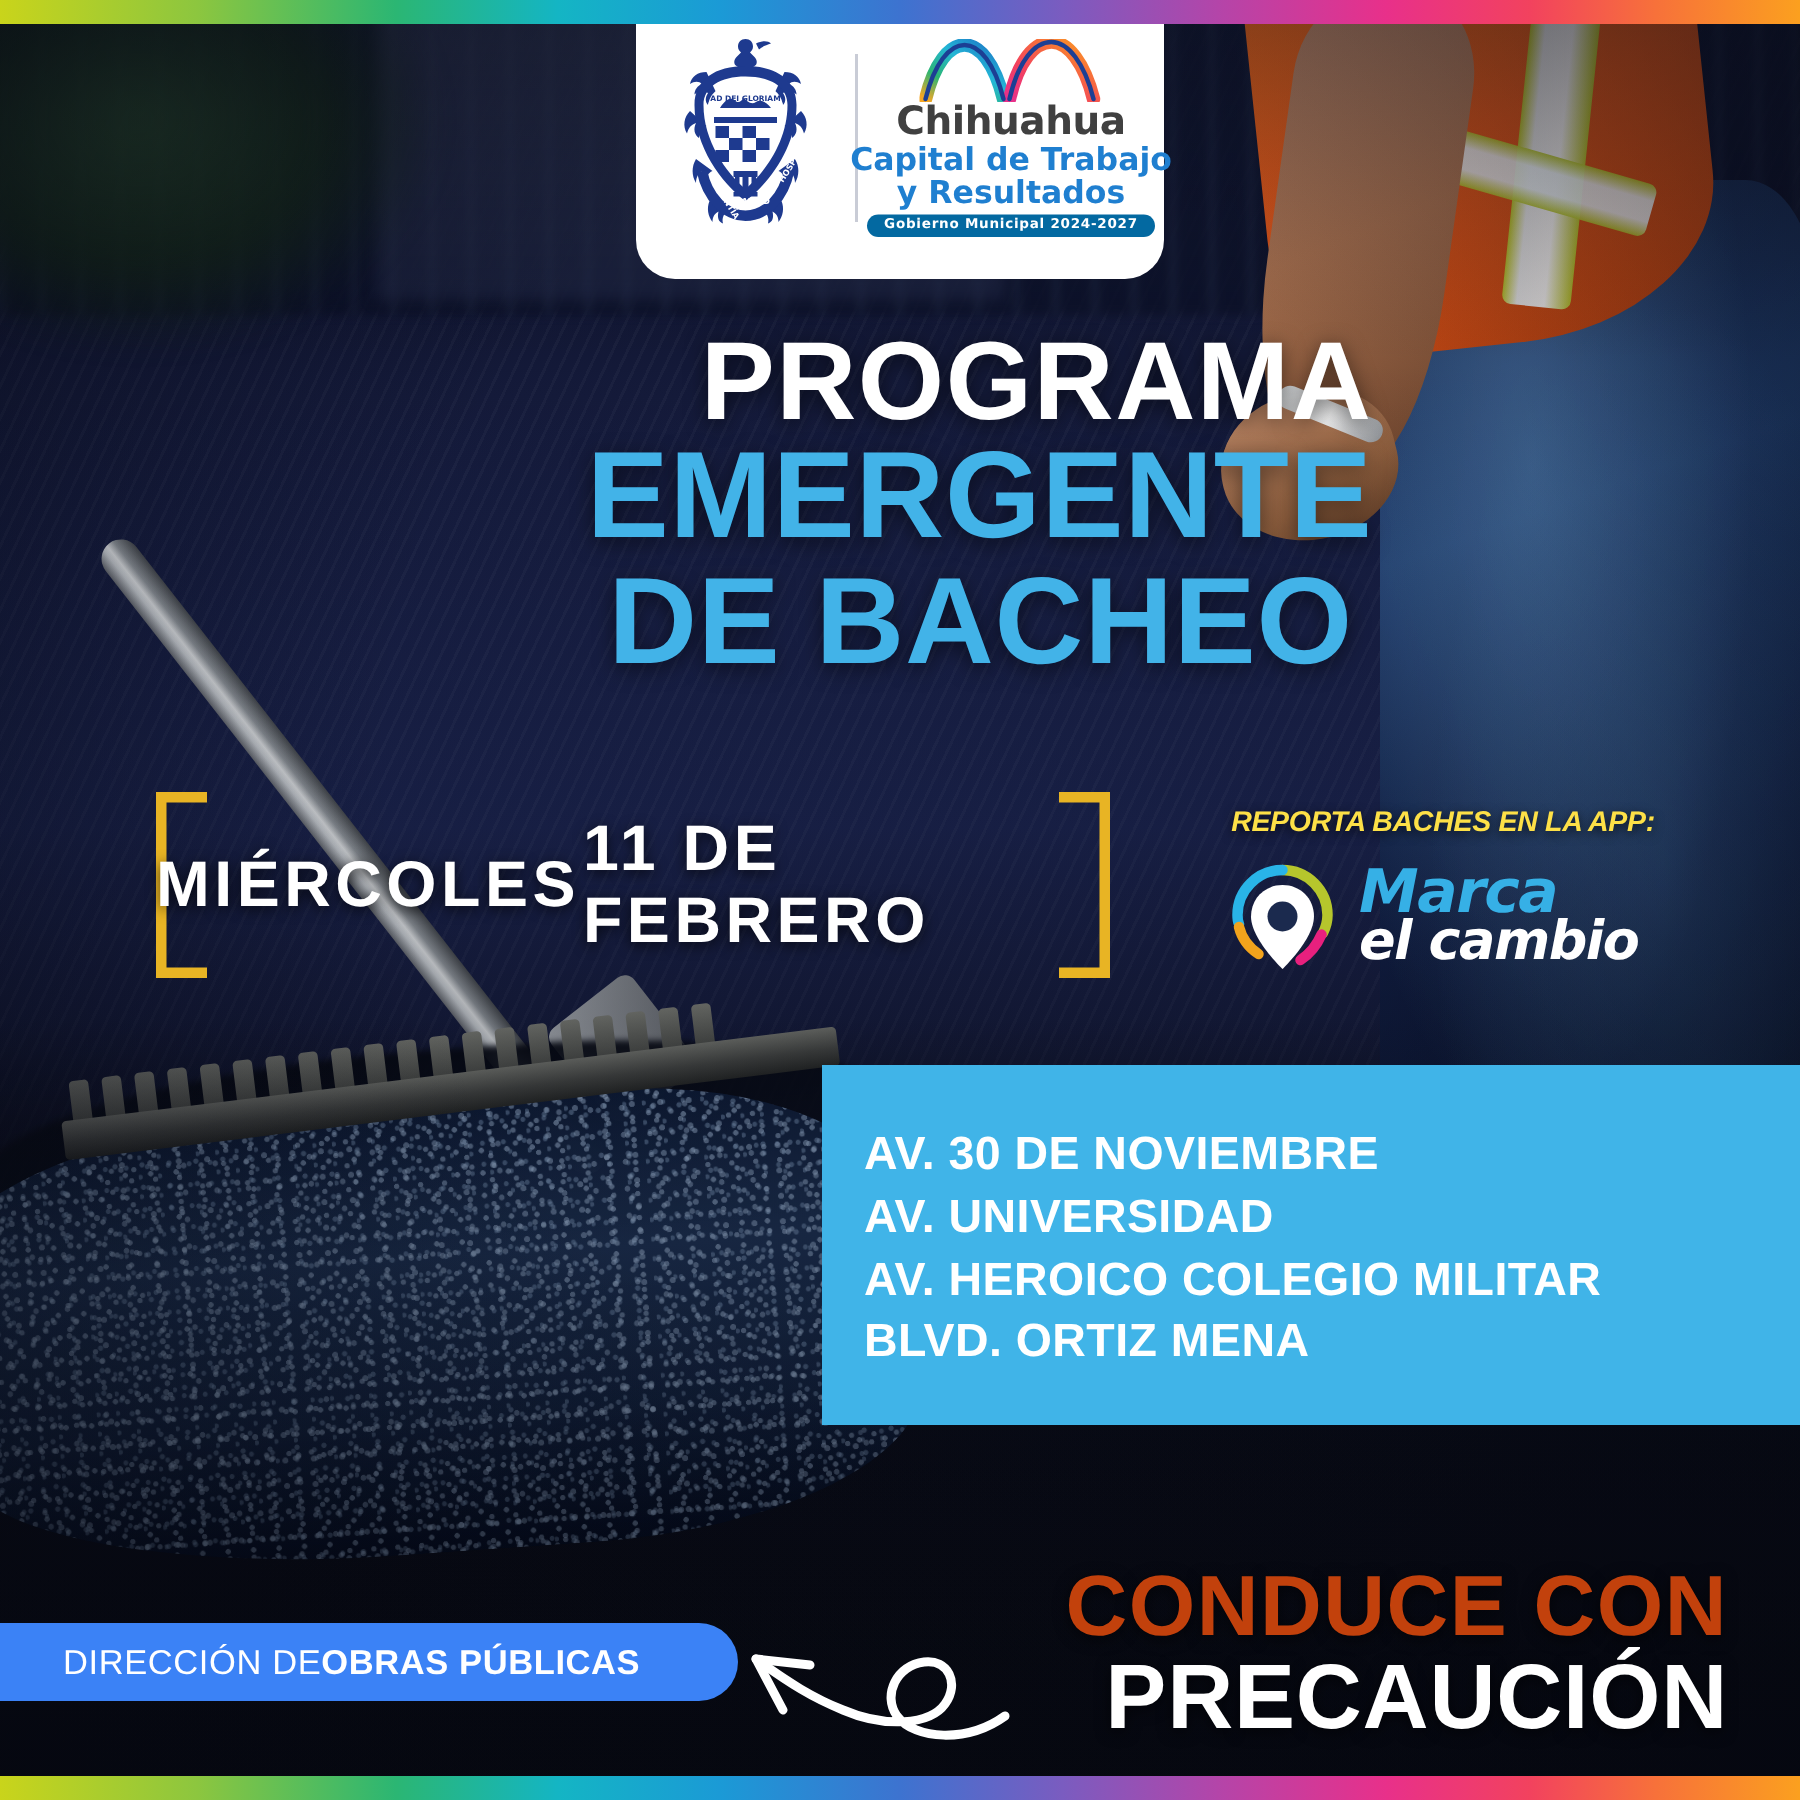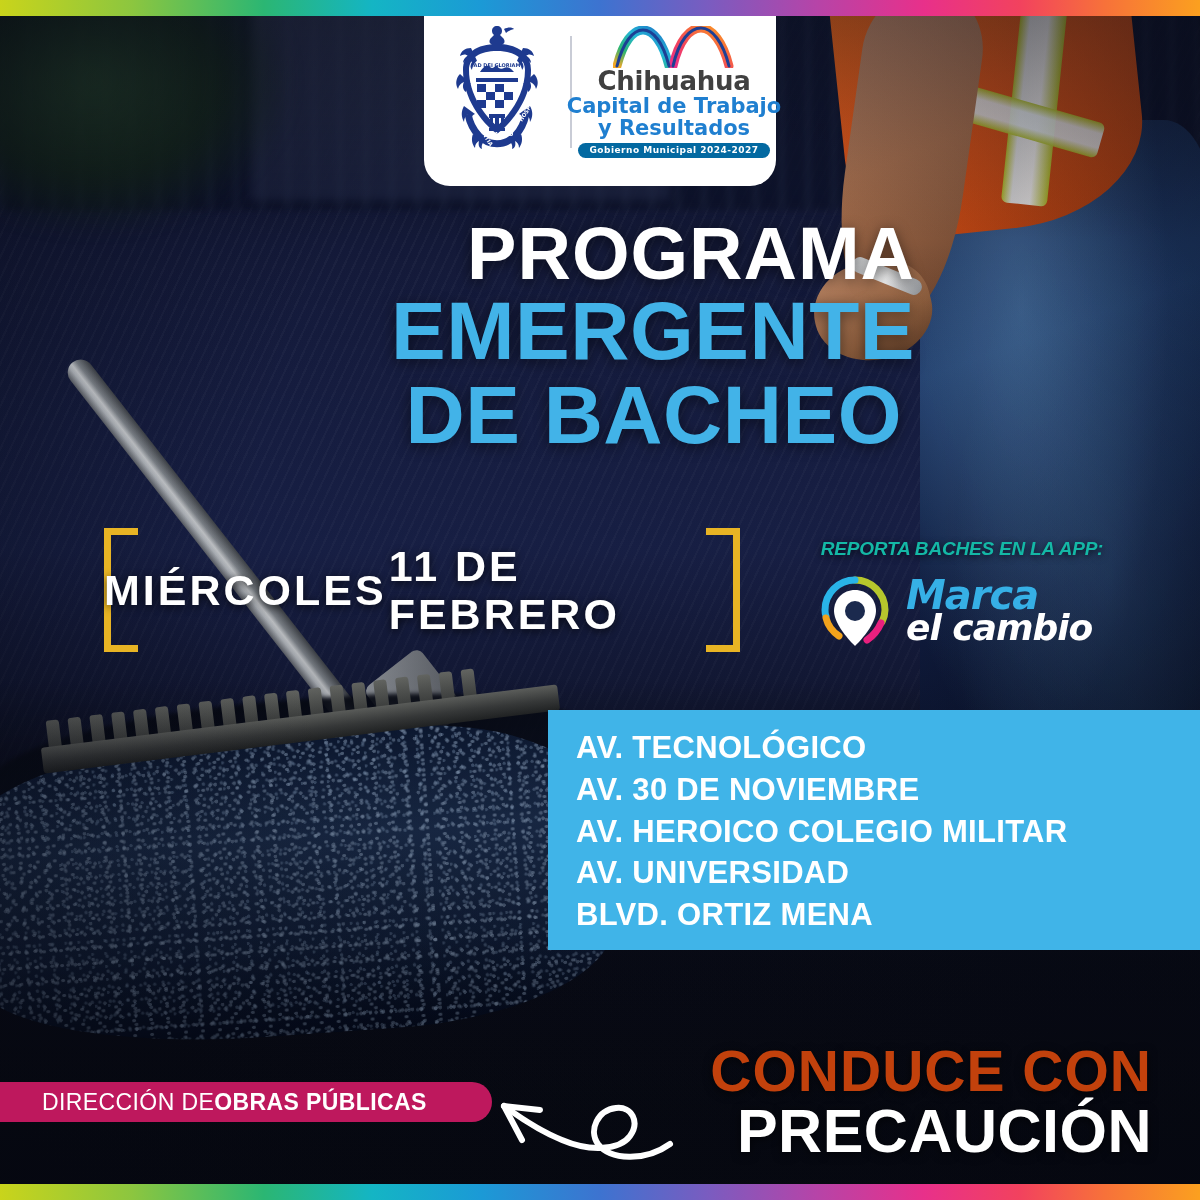--- a/index.html
+++ b/index.html
@@ -223,21 +223,21 @@
     align-items:center; justify-content:center; gap:2px;
   }
   .date-line {
     font-size:43px; font-weight:bold; color:#ffffff; letter-spacing:3px;
     line-height:1.12; text-shadow:0 2px 9px rgba(0,0,0,.7);
   }
 
   
   .app-block { position:absolute; left:812px; top:538px; z-index:7; width:300px; }
   .app-label {
-    font-size:19px; font-weight:bold; font-style:italic; color:#14b8a6;
+    font-size:19px; font-weight:bold; font-style:italic; color:#fde047;
     letter-spacing:-.2px; text-align:center; text-shadow:0 2px 7px rgba(0,0,0,.7);
     white-space:nowrap;
   }
   .app-lockup { display:flex; align-items:center; gap:8px; margin-top:10px; }
   .pin-logo { width:86px; height:82px; flex:0 0 auto; }
   .marca-word {
     display:flex; flex-direction:column; line-height:.84; font-style:italic;
     font-family:"DejaVu Sans", sans-serif;
   }
   .marca { font-size:40px; font-weight:bold; color:#36b0e6; letter-spacing:-1px; }
@@ -260,22 +260,22 @@
     font-size:57px; font-weight:bold; color:#c2410c; letter-spacing:1px;
     line-height:1.0; text-shadow:0 2px 10px rgba(0,0,0,.6);
   }
   .caution-2 {
     font-size:61px; font-weight:bold; color:#ffffff; letter-spacing:.5px;
     line-height:1.02; text-shadow:0 2px 10px rgba(0,0,0,.6);
   }
 
   
   .dept-pill {
-    position:absolute; left:0; top:1082px; width:492px; height:40px; z-index:7;
-    background:#be185d; border-radius:0 26px 26px 0;
+    position:absolute; left:0; top:1082px; width:492px; height:52px; z-index:7;
+    background:#3b82f6; border-radius:0 26px 26px 0;
     display:flex; align-items:center; padding-left:42px;
   }
   .dept-light { font-size:23px; font-weight:300; color:#ffffff; letter-spacing:.4px; }
   .dept-bold  { font-size:23px; font-weight:bold; color:#ffffff; letter-spacing:.4px; }
 
   .arrow-svg { position:absolute; left:470px; top:1066px; width:210px; height:110px; z-index:7; }
 </style>
 </head>
 <body>
 
@@ -430,24 +430,23 @@
         <circle cx="43" cy="41" r="10" fill="#1b2a4e"></circle>
       </svg>
       <div class="marca-word">
         <span class="marca">Marca</span>
         <span class="elcambio">el cambio</span>
       </div>
     </div>
   </div>
 
   <div class="streets">
-    <div class="street">AV. TECNOLÓGICO</div>
     <div class="street">AV. 30 DE NOVIEMBRE</div>
+    <div class="street">AV. UNIVERSIDAD</div>
     <div class="street">AV. HEROICO COLEGIO MILITAR</div>
-    <div class="street">AV. UNIVERSIDAD</div>
     <div class="street">BLVD. ORTIZ MENA</div>
   </div>
 
   <div class="caution">
     <div class="caution-1">CONDUCE CON</div>
     <div class="caution-2">PRECAUCIÓN</div>
   </div>
 
   <div class="dept-pill">
     <span class="dept-light">DIRECCIÓN DE </span>

